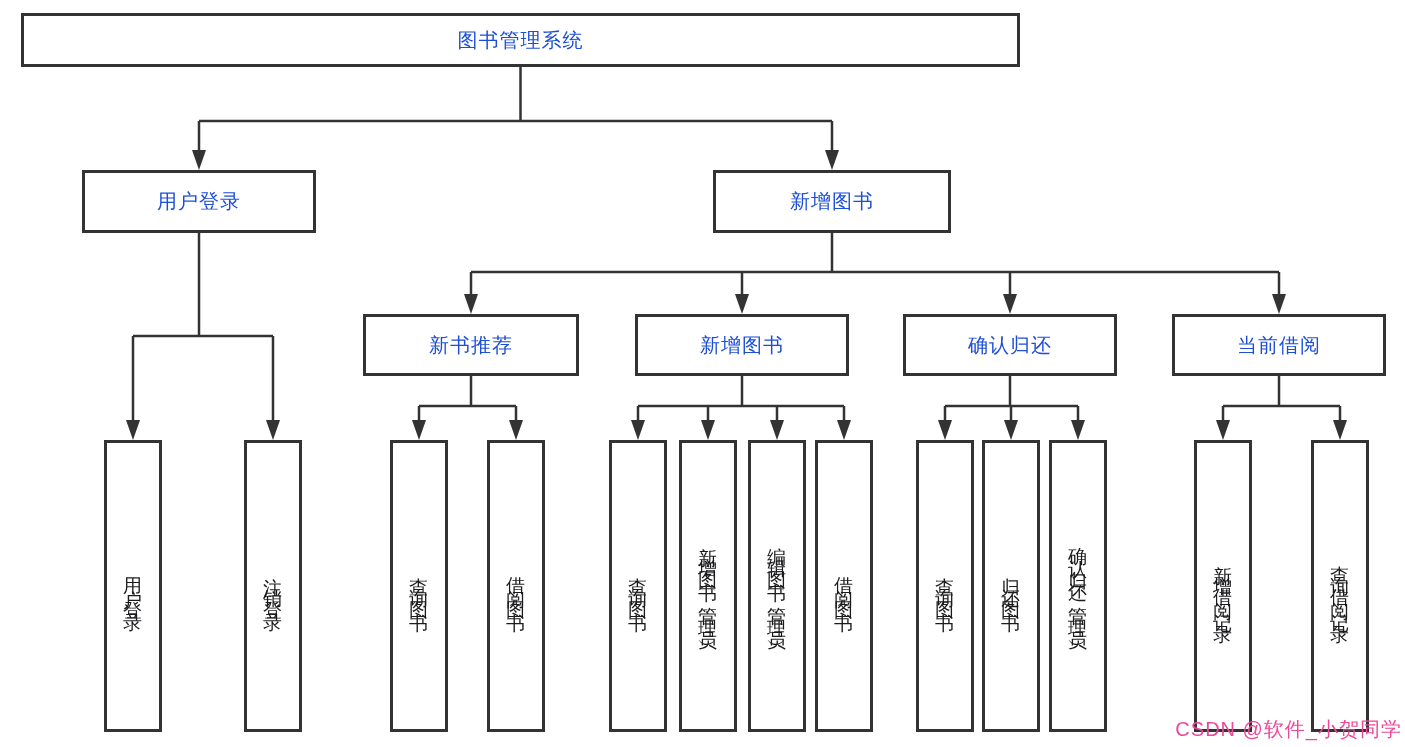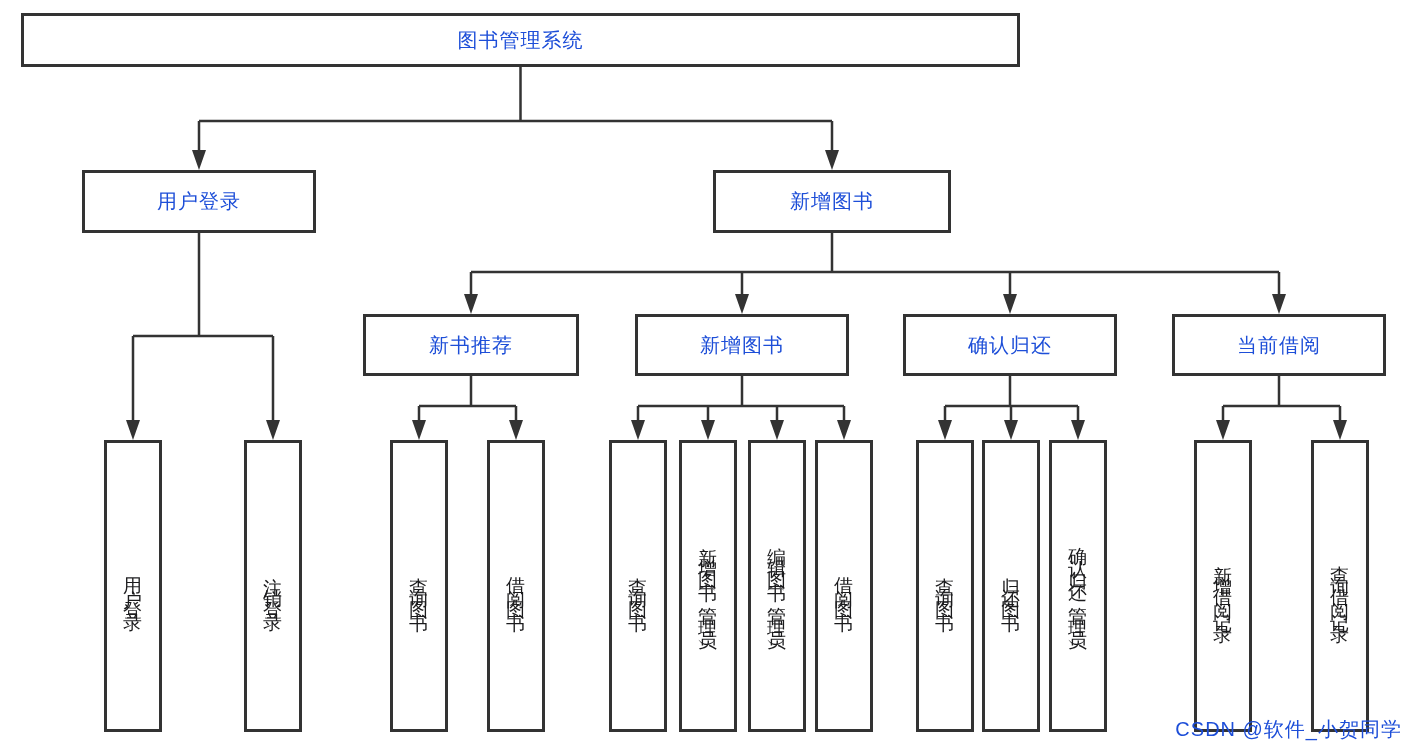--- a/index.html
+++ b/index.html
@@ -47,21 +47,21 @@
     writing-mode: vertical-rl;
     text-orientation: mixed;
     overflow: hidden;
   }
   .watermark {
     position: absolute;
     top: 716px;
     right: 3px;
     font-size: 20px;
     letter-spacing: 1px;
-    color: #1d4ed8;
+    color: #ec4899;
     white-space: nowrap;
   }
 </style>
 </head>
 <body>
 
 <div id="canvas">
 
   <svg id="connectors" viewBox="0 0 1405 747" xmlns="http://www.w3.org/2000/svg">
     <g stroke="#333333" stroke-width="2.5" fill="none">

